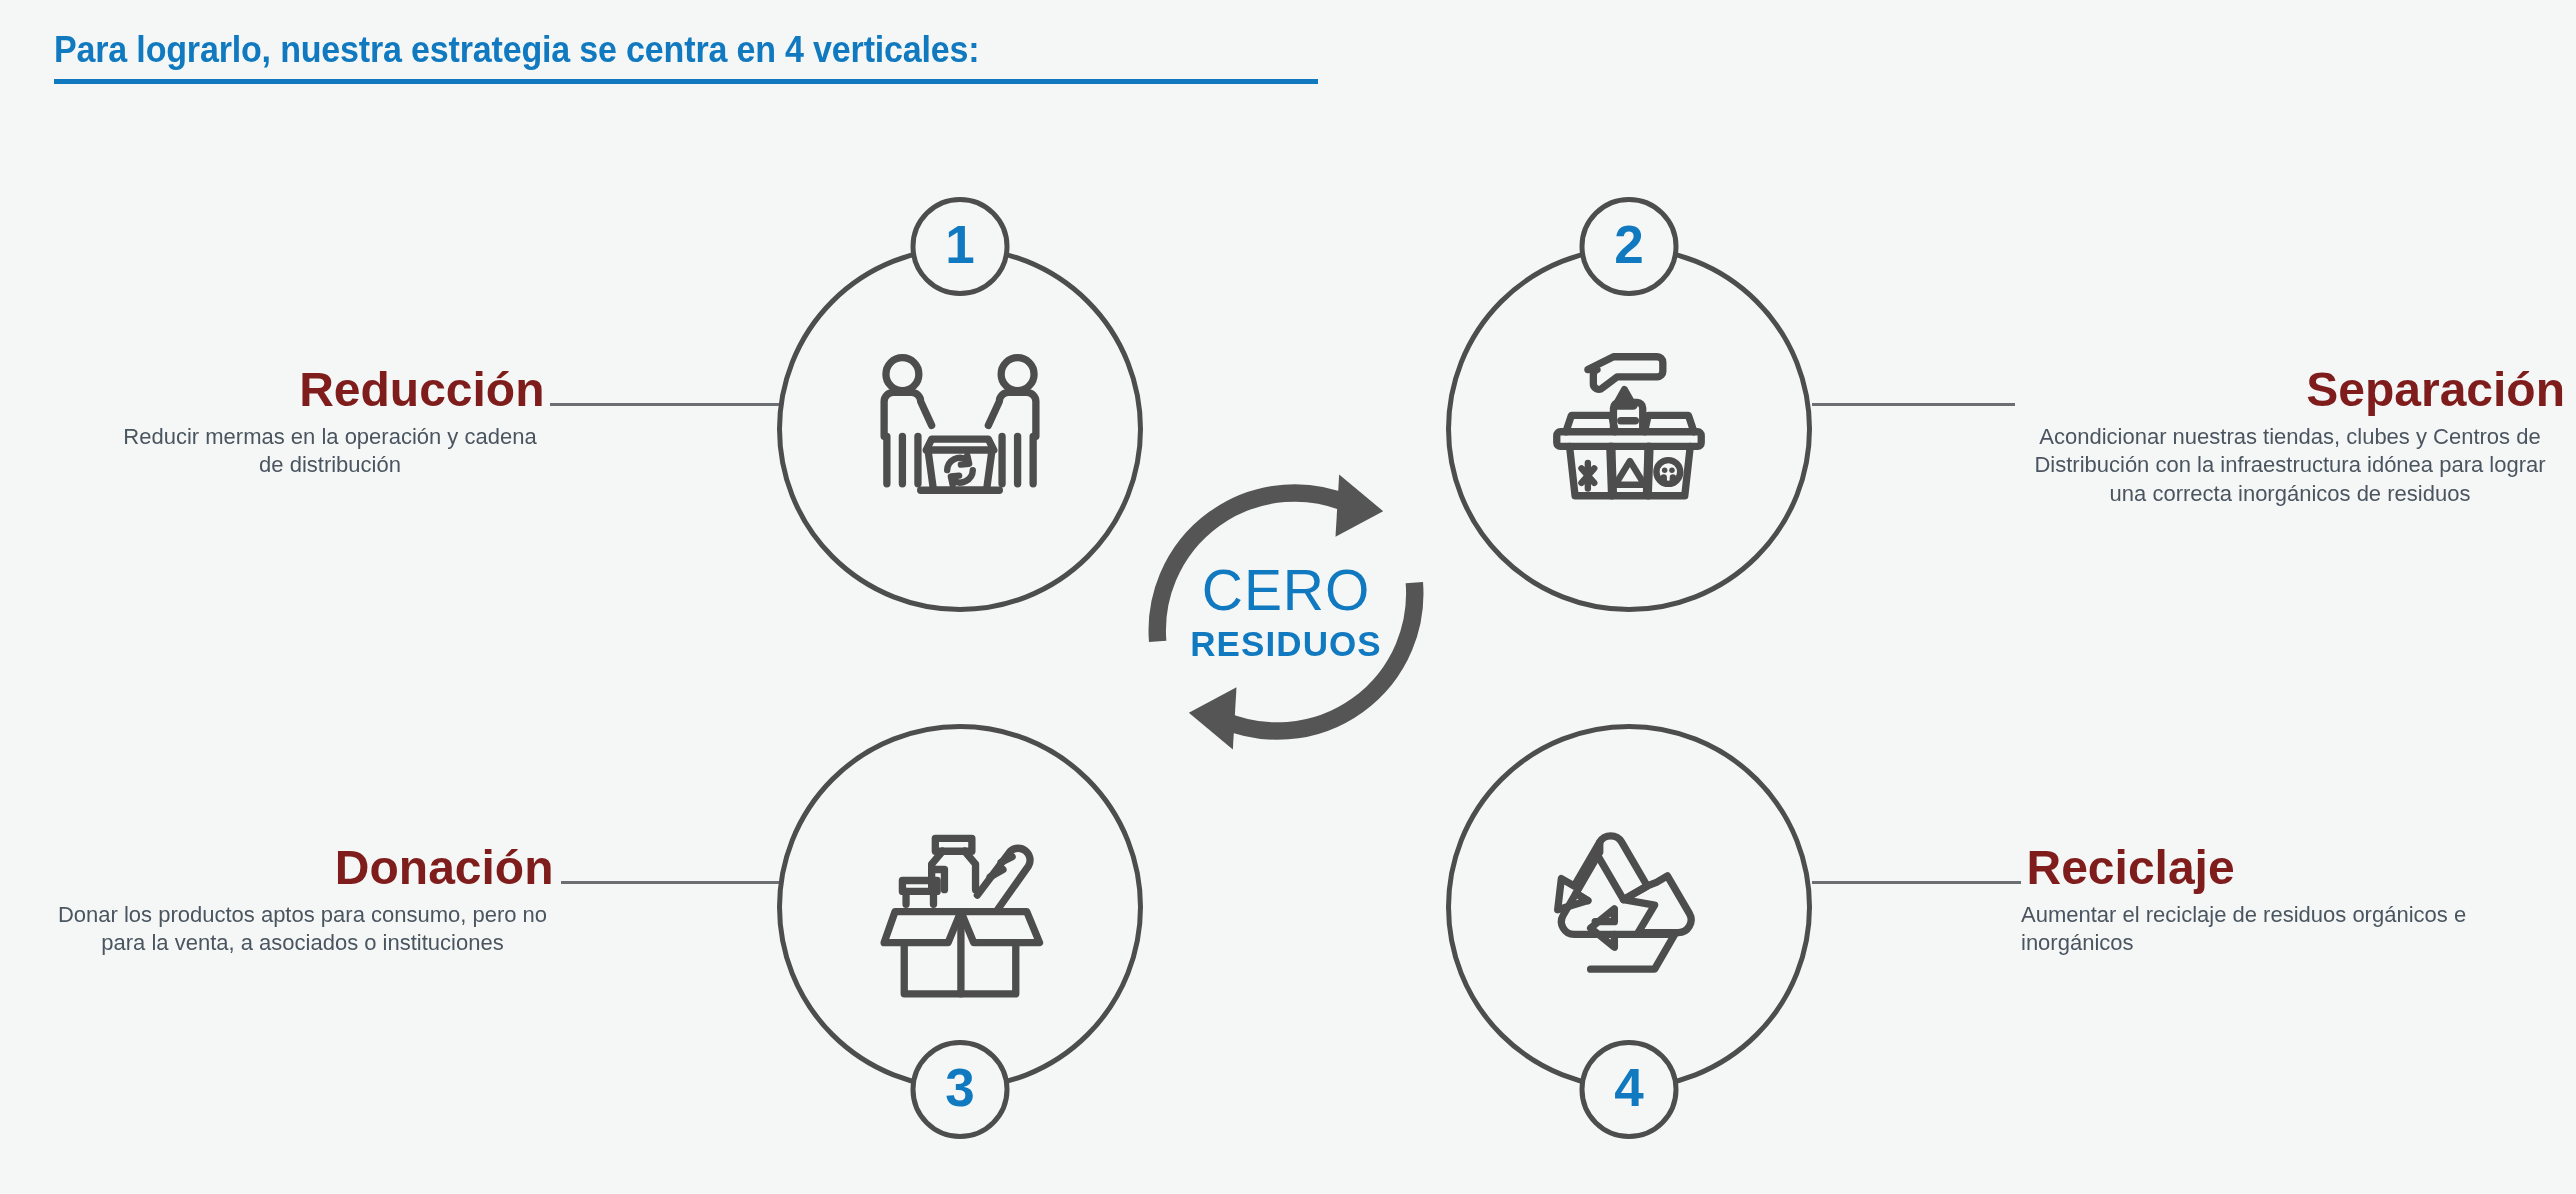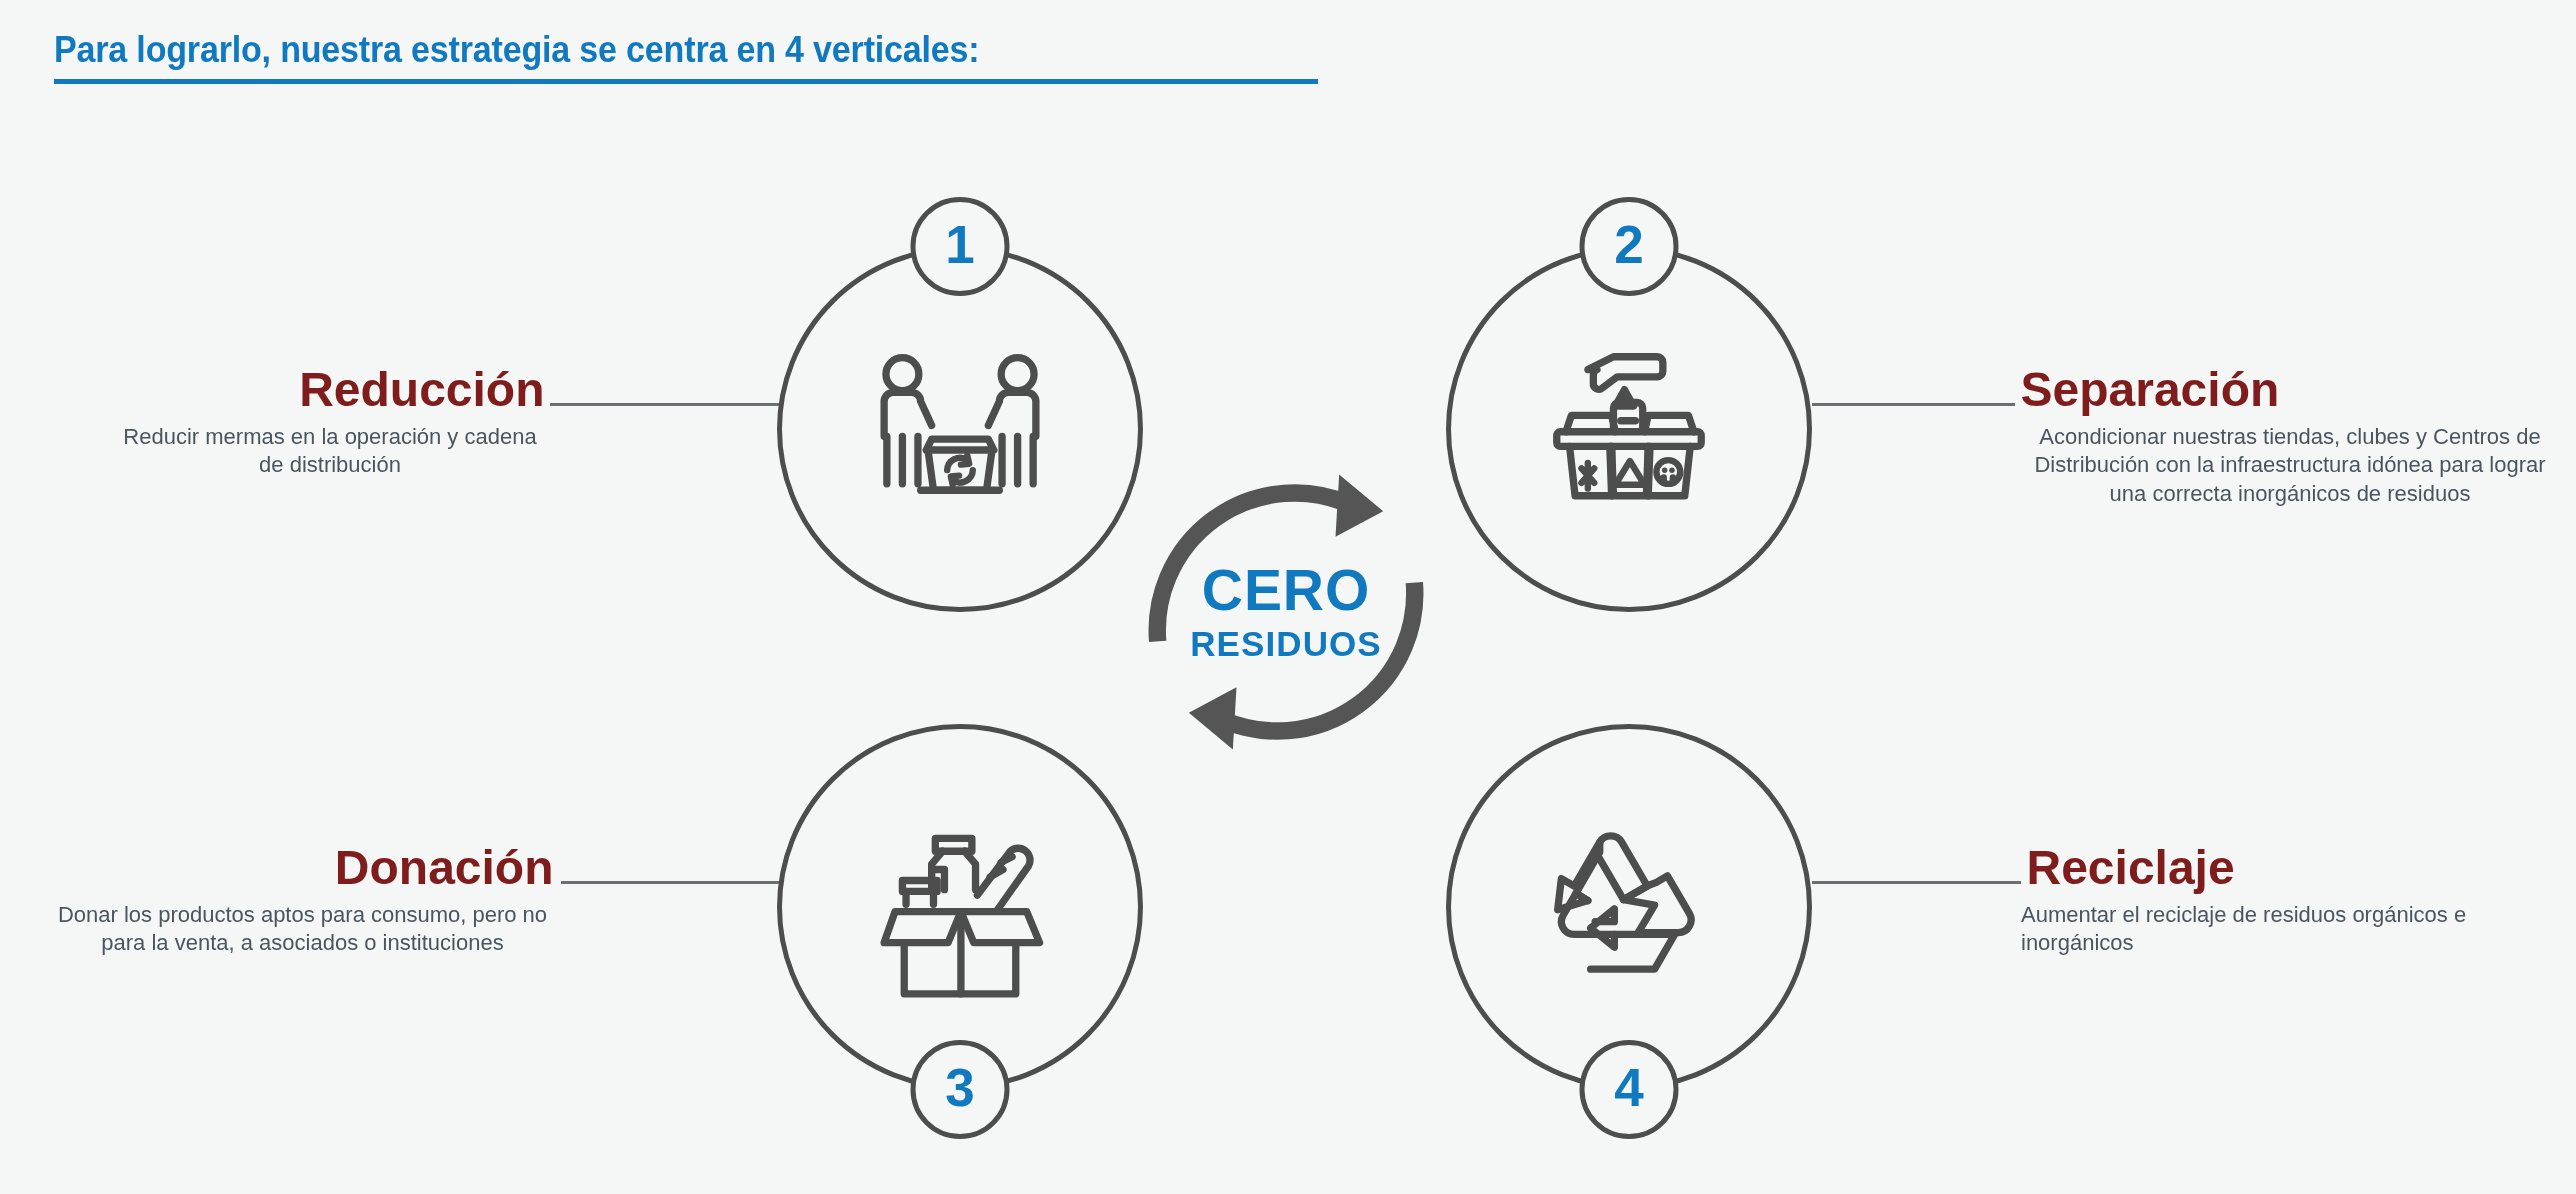--- a/index.html
+++ b/index.html
@@ -138,21 +138,21 @@
     font-weight: normal;
     color: #4a5560;
     line-height: 1.30;
   }
 
   #block-1 { left: 110px;  top: 365px; width: 440px; }
   #block-1 .block-title { text-align: right; padding-right: 5.5px; }
   #block-1 .block-desc  { text-align: center; }
 
   #block-2 { left: 2015px; top: 365px; width: 550px; }
-  #block-2 .block-title { text-align: left; padding-left: 5.5px; }
+  #block-2 .block-title { text-align: right; padding-left: 5.5px; }
   #block-2 .block-desc  { text-align: center; }
 
   #block-3 { left: 46px;   top: 843px; width: 513px; }
   #block-3 .block-title { text-align: right; padding-right: 5.5px; }
   #block-3 .block-desc  { text-align: center; }
 
   #block-4 { left: 2021px; top: 843px; width: 486px; }
   #block-4 .block-title { text-align: left; padding-left: 5.5px; }
   #block-4 .block-desc  { text-align: left; }
 
@@ -174,21 +174,21 @@
     left: 0;
     top: 50%;
     width: 330px;
     transform: translateY(-50%);
     text-align: center;
     z-index: 2;
   }
   .center-main {
     font-family: "Liberation Sans", sans-serif;
     font-size: 57px;
-    font-weight: bold;
+    font-weight: normal;
     color: #1079bf;
     letter-spacing: 0.9px;
     line-height: 1;
   }
   .center-sub {
     font-family: "Liberation Sans", sans-serif;
     font-size: 35px;
     font-weight: bold;
     color: #1079bf;
     letter-spacing: 1.1px;

